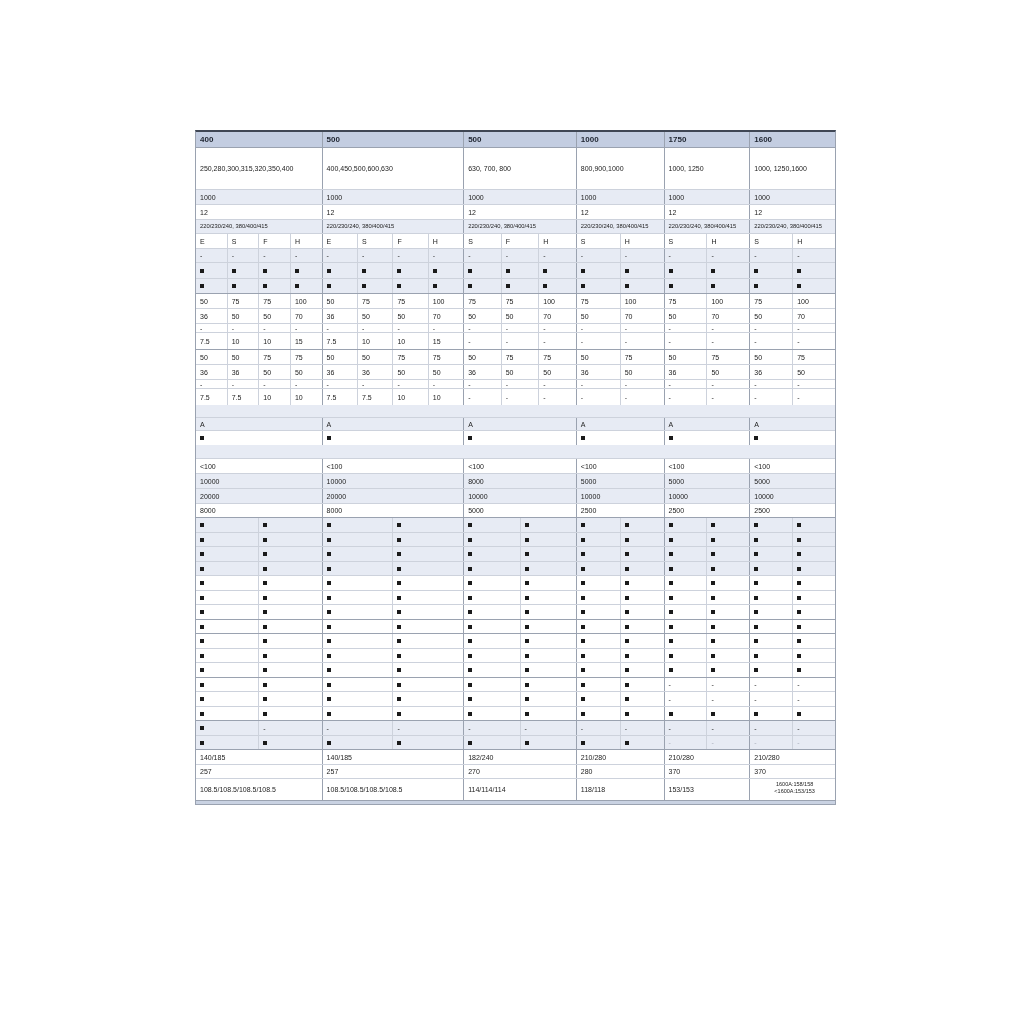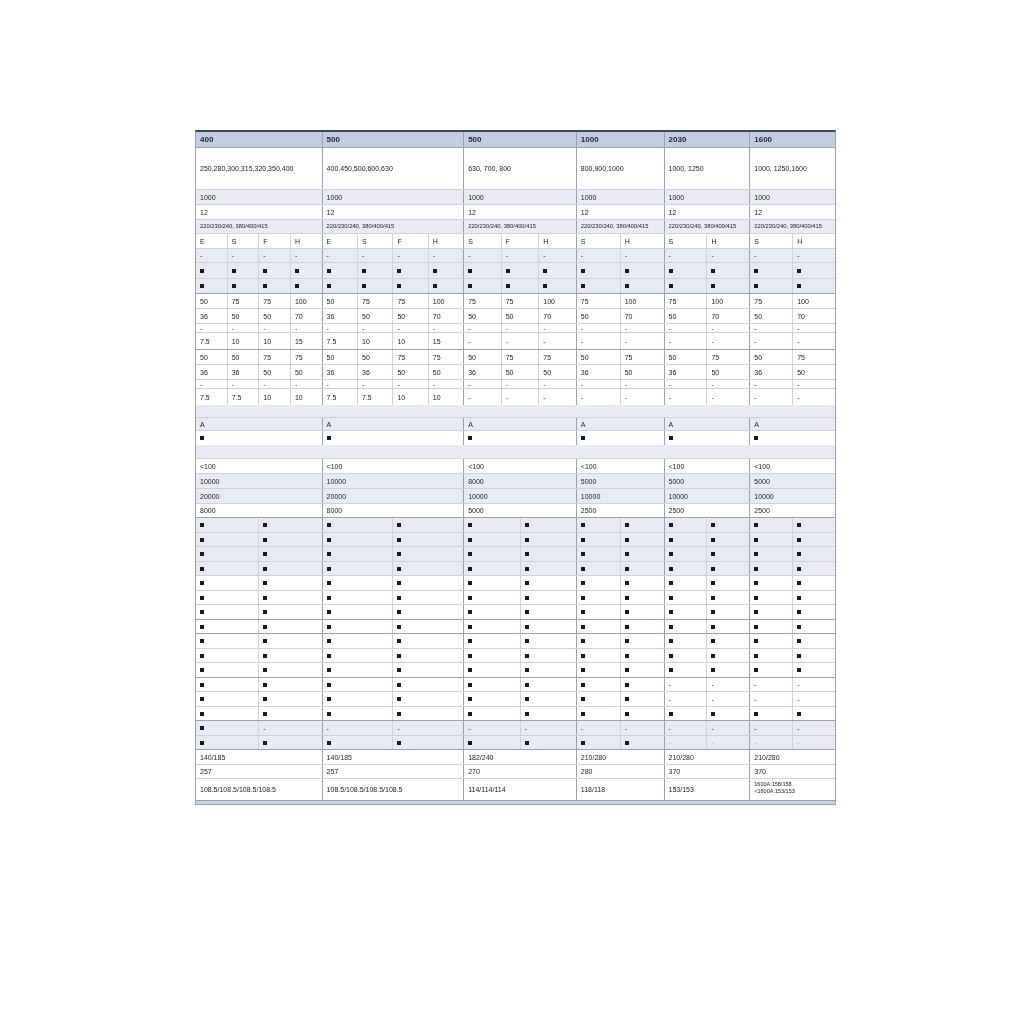--- a/index.html
+++ b/index.html
@@ -6,21 +6,21 @@
   html,body { width:1024px; height:1024px; background:#ffffff; }
   body { font-family:"Liberation Sans", sans-serif; color:var(--text,#222); position:relative; }
 
   #spec-table {
     position:absolute; left:195px; top:130px; width:641px;
     border-left:1px solid var(--border-mid);
     border-right:1px solid var(--border-mid);
     border-top:2px solid var(--border-dark);
     background:#fff;
   }
-  .row { display:flex; border-top:1px solid var(--border-light); }
+  .row { display:flex; border-top:1px solid var(--border-light);text-align:center; }
   .row.first { border-top:none; }
   .row.st { border-top:1px solid var(--border-mid); }
   .row.s { background:var(--shade-bg); }
   .row.hdr { background:var(--header-bg); }
   .row.hdr .cell { font-weight:bold; font-size:8px; color:#1e2430; }
 
   .grp { display:flex; border-right:1px solid var(--border-mid); }
   .grp:last-child { border-right:none; }
 
   .cell {
@@ -51,21 +51,21 @@
         <div class="grp" style="width: 142px;">
           <div class="cell">500</div>
         </div>
         <div class="grp" style="width: 113px;">
           <div class="cell">500</div>
         </div>
         <div class="grp" style="width: 88px;">
           <div class="cell">1000</div>
         </div>
         <div class="grp" style="width: 86px;">
-          <div class="cell">2030</div>
+          <div class="cell">1750</div>
         </div>
         <div class="grp" style="width: 85px;">
           <div class="cell">1600</div>
         </div>
       </div>
       <div class="row st" style="height: 42px;">
         <div class="grp" style="width: 127px;">
           <div class="cell">250,280,300,315,320,350,400</div>
         </div>
         <div class="grp" style="width: 142px;">

